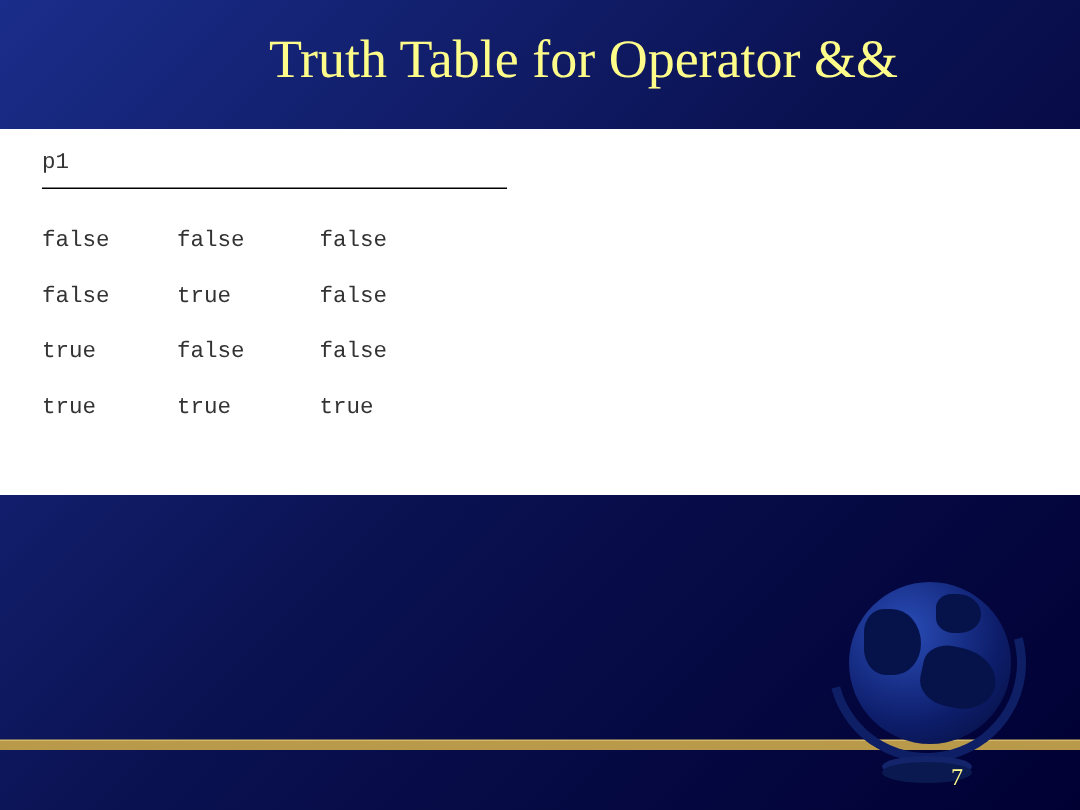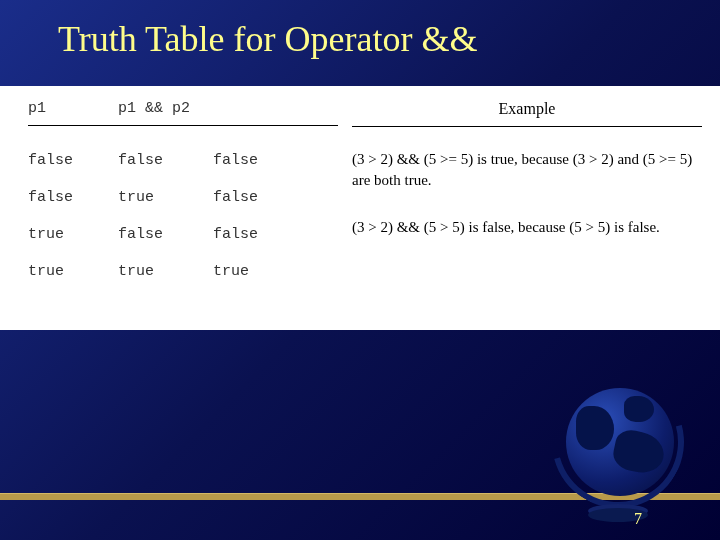--- a/index.html
+++ b/index.html
@@ -10,20 +10,21 @@
     font-family: "Times New Roman", serif;
     position: relative;
     overflow: hidden;
   }
   .title {
     color: #fffd8a;
     font-size: 36px;
     font-weight: normal;
     padding: 18px 0 0 58px;
     font-family: "Times New Roman", serif;
+    text-align: center;
   }
   .content-panel {
     background: #ffffff;
     margin: 26px 12px 0 0;
     width: 720px;
     height: 244px;
     display: flex;
     padding: 14px 18px 14px 28px;
   }
   .truth-table {
@@ -131,21 +132,20 @@
 </style>
 </head>
 <body>
 
 <h1 class="title">Truth Table for Operator &amp;&amp;</h1>
 
 <div class="content-panel">
   <div class="truth-table">
     <div class="hdr">
       <span class="c1">p1</span>
-      <span class="c3">p1 &amp;&amp; p2</span>
     </div>
     <div class="row">
       <span class="c1">false</span>
       <span class="c2">false</span>
       <span class="c3">false</span>
     </div>
     <div class="row">
       <span class="c1">false</span>
       <span class="c2">true</span>
       <span class="c3">false</span>
@@ -155,25 +155,20 @@
       <span class="c2">false</span>
       <span class="c3">false</span>
     </div>
     <div class="row">
       <span class="c1">true</span>
       <span class="c2">true</span>
       <span class="c3">true</span>
     </div>
   </div>
 
-  <div class="examples">
-    <div class="ex-hdr">Example</div>
-    <div class="ex">(3 &gt; 2) &amp;&amp; (5 &gt;= 5) is true, because (3 &gt; 2) and (5 &gt;= 5) are both true.</div>
-    <div class="ex">(3 &gt; 2) &amp;&amp; (5 &gt; 5) is false, because (5 &gt; 5) is false.</div>
-  </div>
 </div>
 
 <div class="footer-bar"></div>
 
 <div class="globe">
   <div class="ring"></div>
   <div class="ball">
     <div class="land l1"></div>
     <div class="land l2"></div>
     <div class="land l3"></div>

